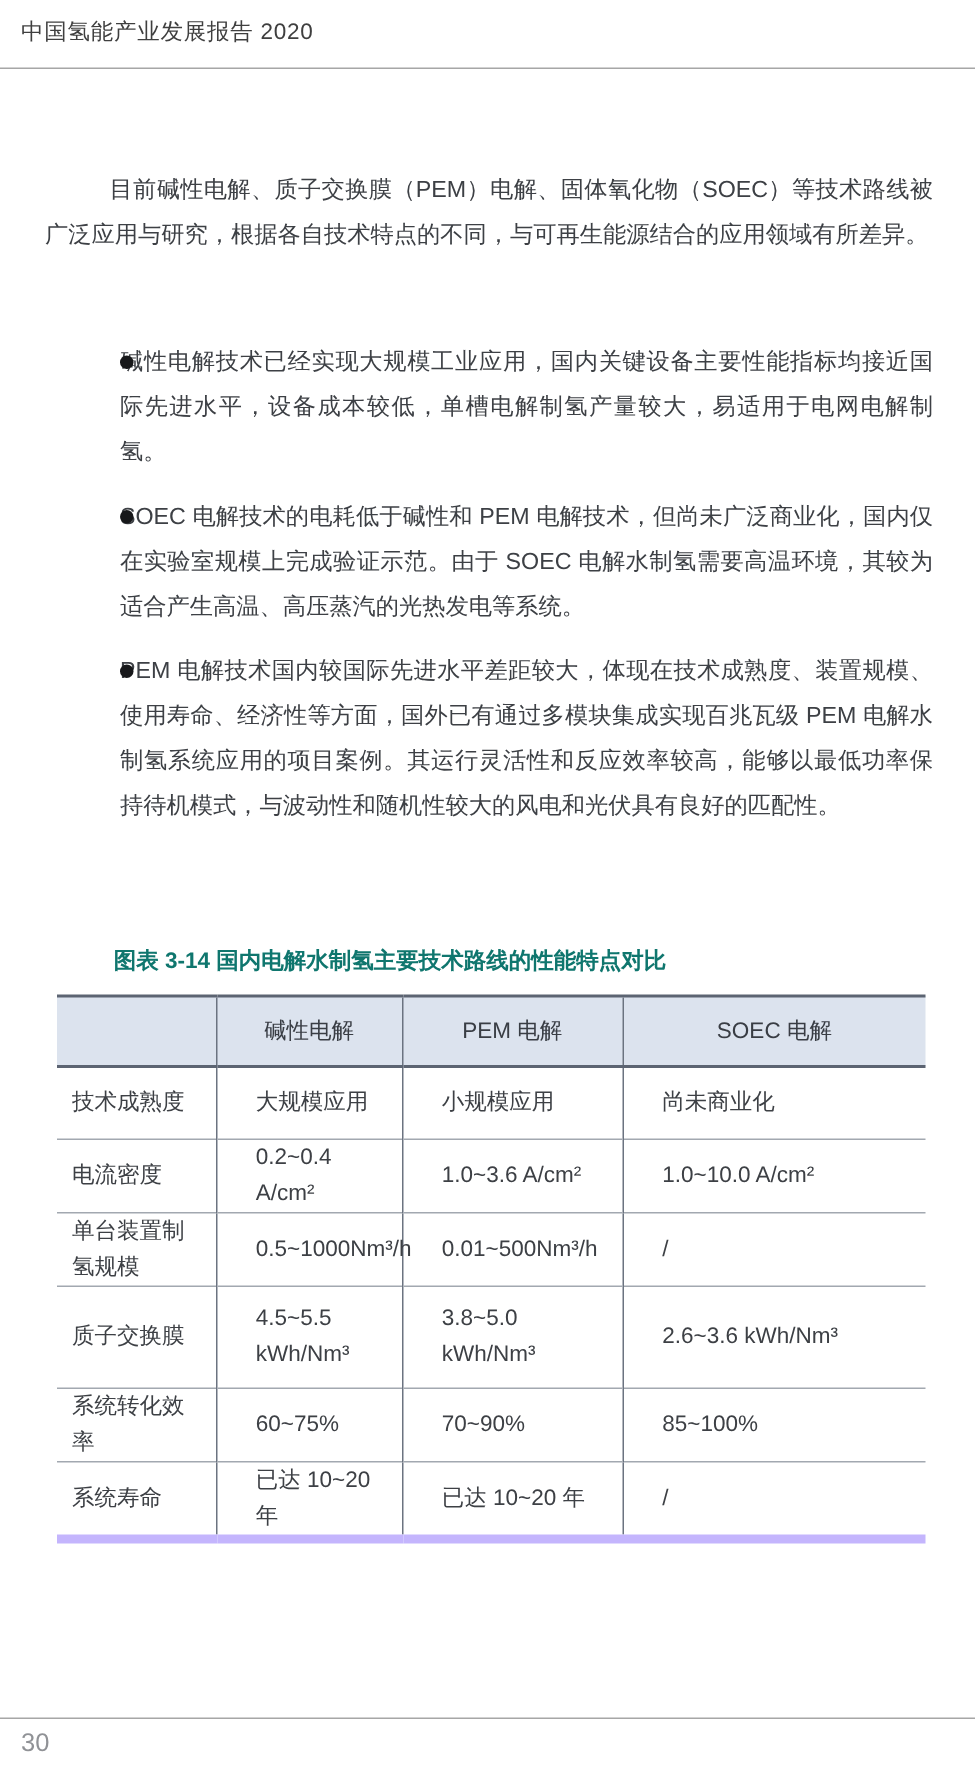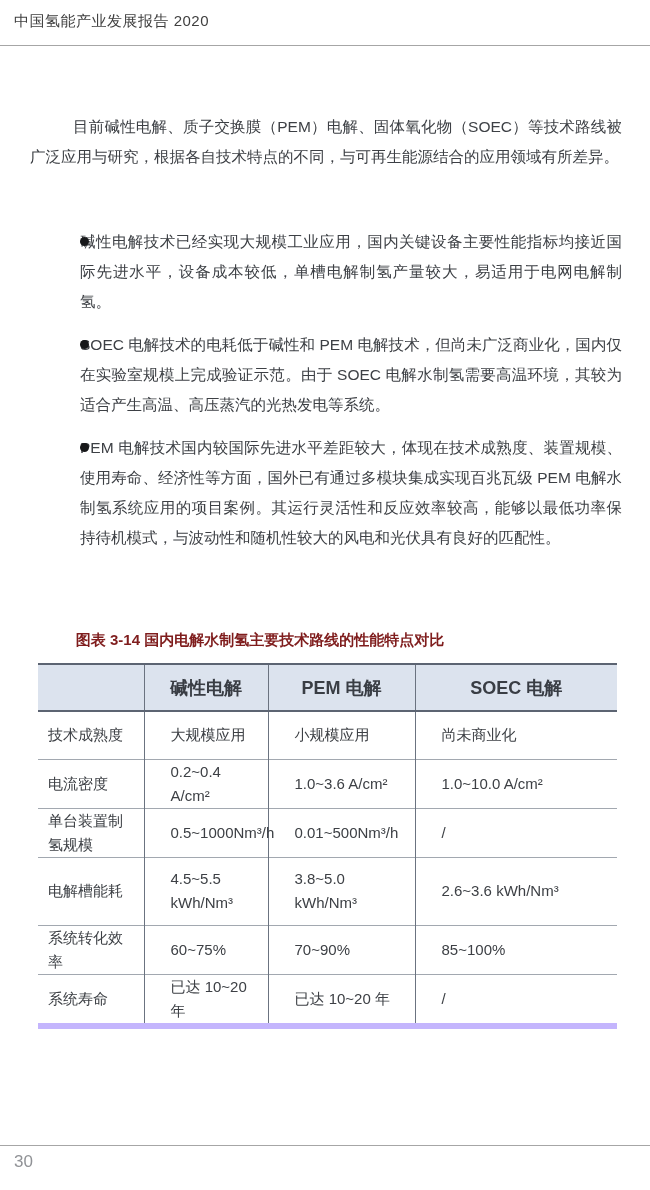--- a/index.html
+++ b/index.html
@@ -61,43 +61,43 @@
     text-align:justify;
     color:#3d4045;
   }
   .table-caption {
     position:absolute;
     left:0; top:631px;
     width:520px;
     text-align:center;
     font-size:15px;
     font-weight:bold;
-    color:#7f1d1d;
+    color:#0f766e;
   }
   .comparison-table {
     position:absolute;
     left:38px; top:663px;
     width:579px;
     border-collapse:collapse;
     table-layout:fixed;
     font-size:15px;
     color:#3d4045;
   }
   .comparison-table thead tr { height:47px; }
   .comparison-table tbody tr { height:47px; }
   .comparison-table tbody tr:nth-child(1) { height:48px; }
   .comparison-table tbody tr:nth-child(4) { height:68px; }
   .comparison-table tbody tr:nth-child(5) { height:48px; }
   .comparison-table th {
     background:#dce3ee;
     border-top:2px solid #5c6472;
     border-bottom:2px solid #5c6472;
-    font-weight:bold;
+    font-weight:normal;
     text-align:center;
-    font-size:18px;
+    font-size:15px;
     color:#393d44;
   }
   .comparison-table th + th,
   .comparison-table td + td {
     border-left:1.5px solid #6b7380;
   }
   .comparison-table td {
     border-top:1px solid #a2a8b0;
     vertical-align:middle;
     line-height:24px;
@@ -175,21 +175,21 @@
           <td class="value-cell">1.0~3.6 A/cm²</td>
           <td class="value-cell">1.0~10.0 A/cm²</td>
         </tr>
         <tr>
           <td class="row-label">单台装置制氢规模</td>
           <td class="value-cell">0.5~1000Nm³/h</td>
           <td class="value-cell">0.01~500Nm³/h</td>
           <td class="value-cell">/</td>
         </tr>
         <tr>
-          <td class="row-label">电解槽能耗</td>
+          <td class="row-label">质子交换膜</td>
           <td class="value-cell">4.5~5.5 kWh/Nm³</td>
           <td class="value-cell">3.8~5.0 kWh/Nm³</td>
           <td class="value-cell">2.6~3.6 kWh/Nm³</td>
         </tr>
         <tr>
           <td class="row-label">系统转化效率</td>
           <td class="value-cell">60~75%</td>
           <td class="value-cell">70~90%</td>
           <td class="value-cell">85~100%</td>
         </tr>

